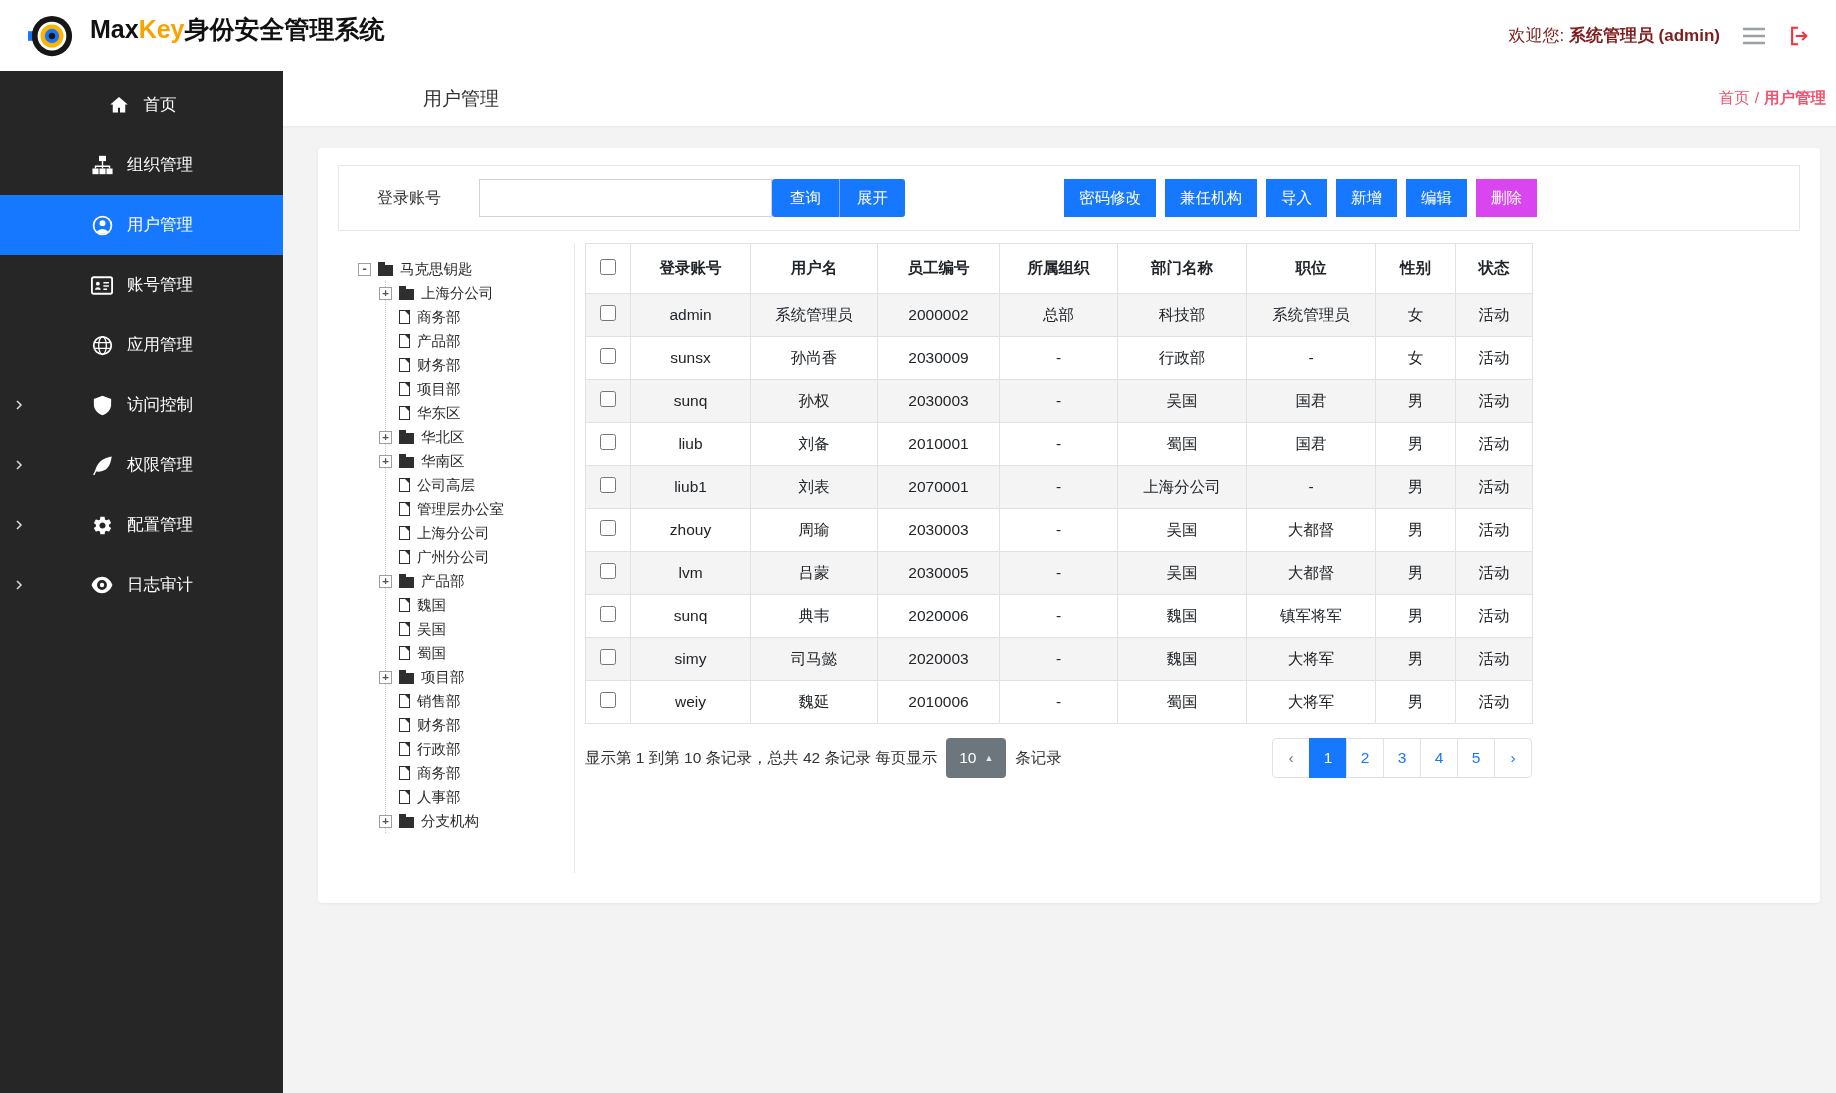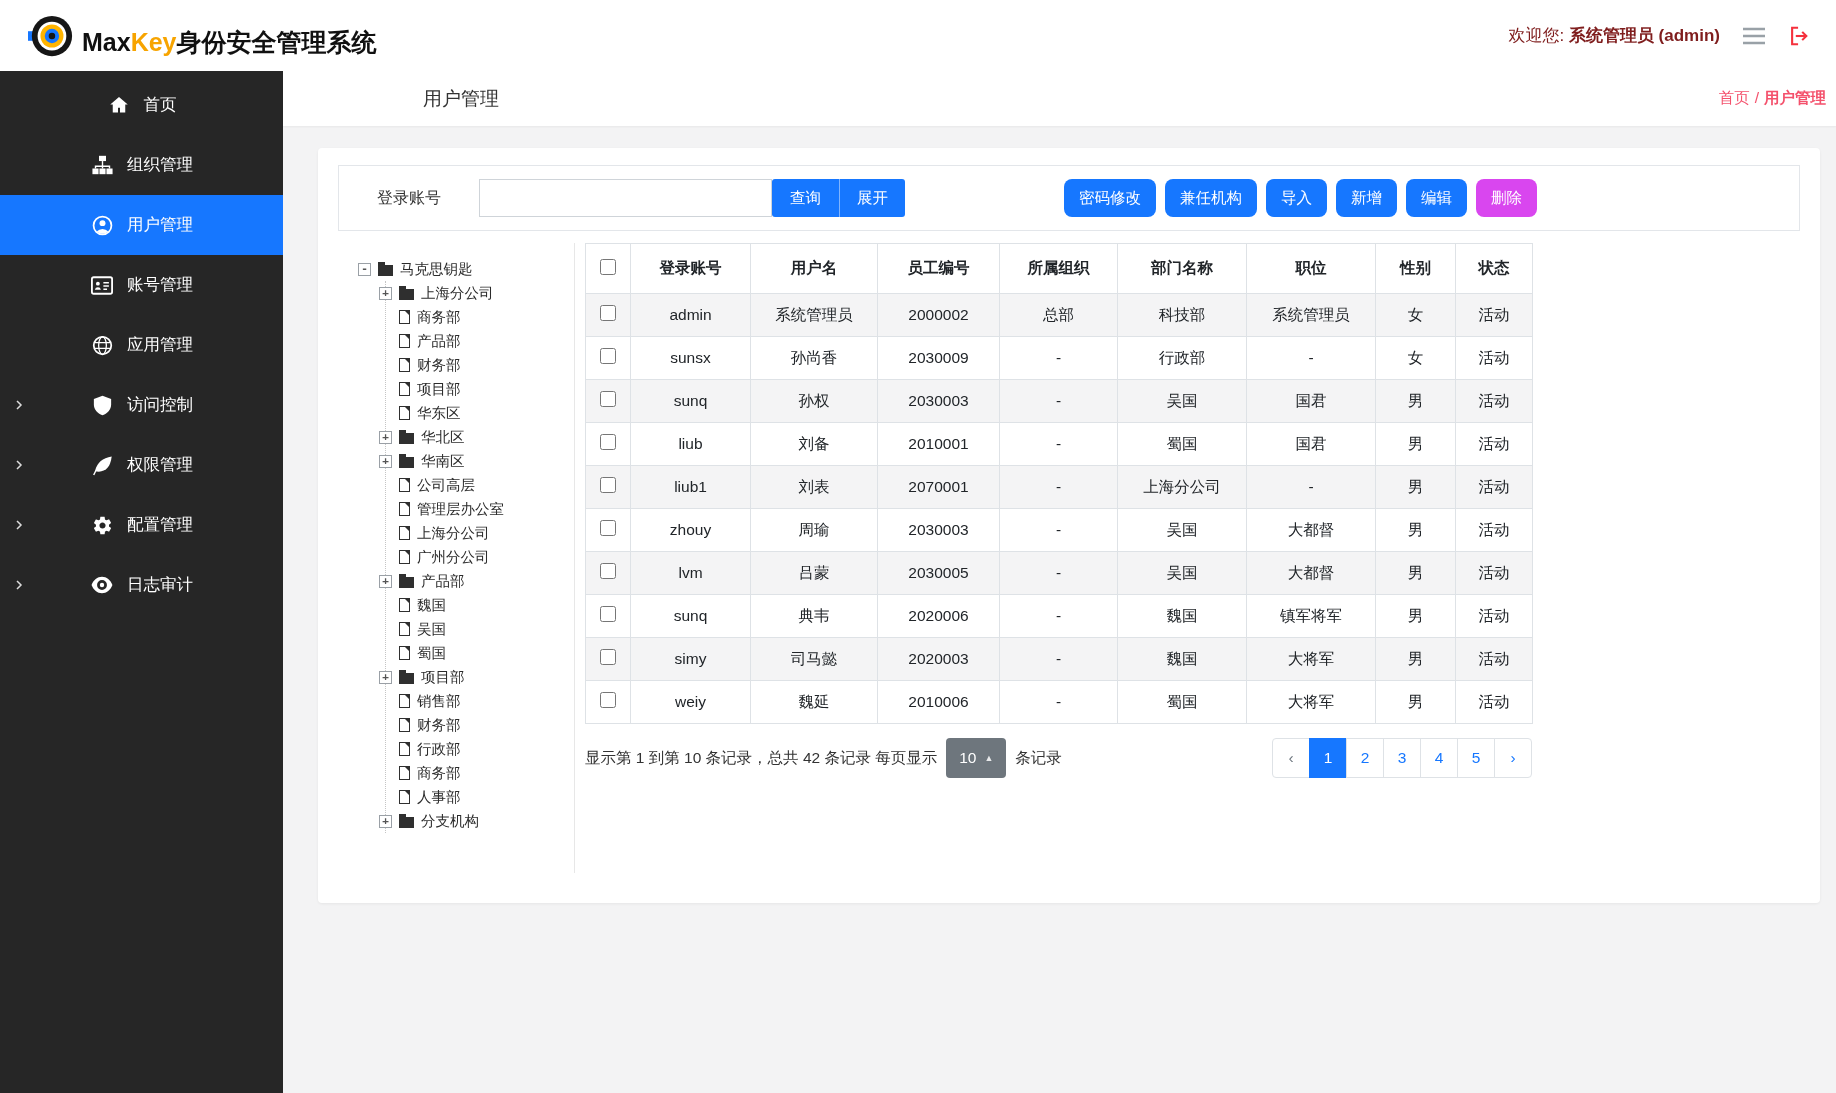--- a/index.html
+++ b/index.html
@@ -4,21 +4,21 @@
 <style>
   * { box-sizing: border-box; }
   html,body { margin:0; padding:0; }
   body {
     width:1836px; height:1093px; overflow:hidden;
     font-family:"Liberation Sans","DejaVu Sans",sans-serif;
     background:#f3f3f4; color:#333;
   }
   
   .app-header { height:71px; background:#fff; display:flex; align-items:center; padding:0 26px 0 28px; }
-  .brand { display:flex; align-items:flex-end; gap:8px; }
+  .brand { display:flex; align-items:flex-start; gap:16px; }
   .brand-text { font-size:25px; font-weight:bold; color:#111; }
   .b-key { color:#f7a400; }
   .header-right { margin-left:auto; display:flex; align-items:center; gap:22px; }
   .welcome { font-size:17px; color:#7f1d1d; }
   .welcome b { font-weight:bold; }
   .hicon { display:flex; cursor:pointer; }
   
   .layout { display:flex; height:1022px; }
   .sidebar { width:283px; flex-shrink:0; background:#262626; padding-top:4px; }
   .side-item { position:relative; height:60px; display:flex; align-items:center; justify-content:center; gap:13px; color:#fff; font-size:16.5px; cursor:pointer; }
@@ -37,21 +37,21 @@
   .content { flex:1; padding:22px 16px 0 35px; }
   .card { background:#fff; border-radius:4px; height:755px; padding:17px 20px; box-shadow:0 1px 3px rgba(0,0,0,.06); }
   
   .search-panel { border:1px solid #e3e6ea; display:flex; align-items:center; padding:13px 0; }
   .search-label { width:140px; text-align:center; font-size:16px; color:#333; }
   .search-input { width:293px; height:38px; border:1px solid #cfd4d9; padding:0 10px; font-size:15px; outline:none; border-radius:0; font-family:inherit; }
   .btn { height:38px; border:none; font-size:15.5px; cursor:pointer; font-family:inherit; color:#fff; background:#1677ff; }
   .btn-query { width:67px; border-radius:3px 0 0 3px; }
   .btn-expand { width:66px; border-left:1px solid rgba(255,255,255,.45); border-radius:0 3px 3px 0; }
   .toolbar { margin-left:auto; margin-right:262px; display:flex; gap:9px; }
-  .tbtn { height:38px; padding:0 15px; border:none; border-radius:8px; background:#1677ff; color:#fff; font-size:15.5px; cursor:pointer; font-family:inherit; white-space:nowrap; }
+  .tbtn { height:38px; padding:0 15px; border:none; border-radius:0; background:#1677ff; color:#fff; font-size:15.5px; cursor:pointer; font-family:inherit; white-space:nowrap; }
   .tbtn.danger { background:#d946ef; }
   
   .content-row { display:flex; margin-top:12px; height:630px; }
   .tree { width:237px; flex-shrink:0; border-right:1px solid #e7e7e7; padding:14px 0 0 20px; font-size:14.5px; color:#2b2b2b; overflow:hidden; }
   .tree-node { display:flex; align-items:center; gap:7px; height:24px; cursor:pointer; white-space:nowrap; }
   .toggle { width:13px; height:13px; flex-shrink:0; border:1px solid #9aa0a6; background:#fff; color:#555; font:bold 11px/10px "DejaVu Sans Mono",monospace; text-align:center; cursor:pointer; }
   .toggle-slot { width:13px; flex-shrink:0; }
   .tree-children { margin-left:27px; border-left:1px dotted #c5c5c5; }
   .tree-children .tree-node { margin-left:-7px; }
   .ticon { display:flex; flex-shrink:0; align-items:center; }

